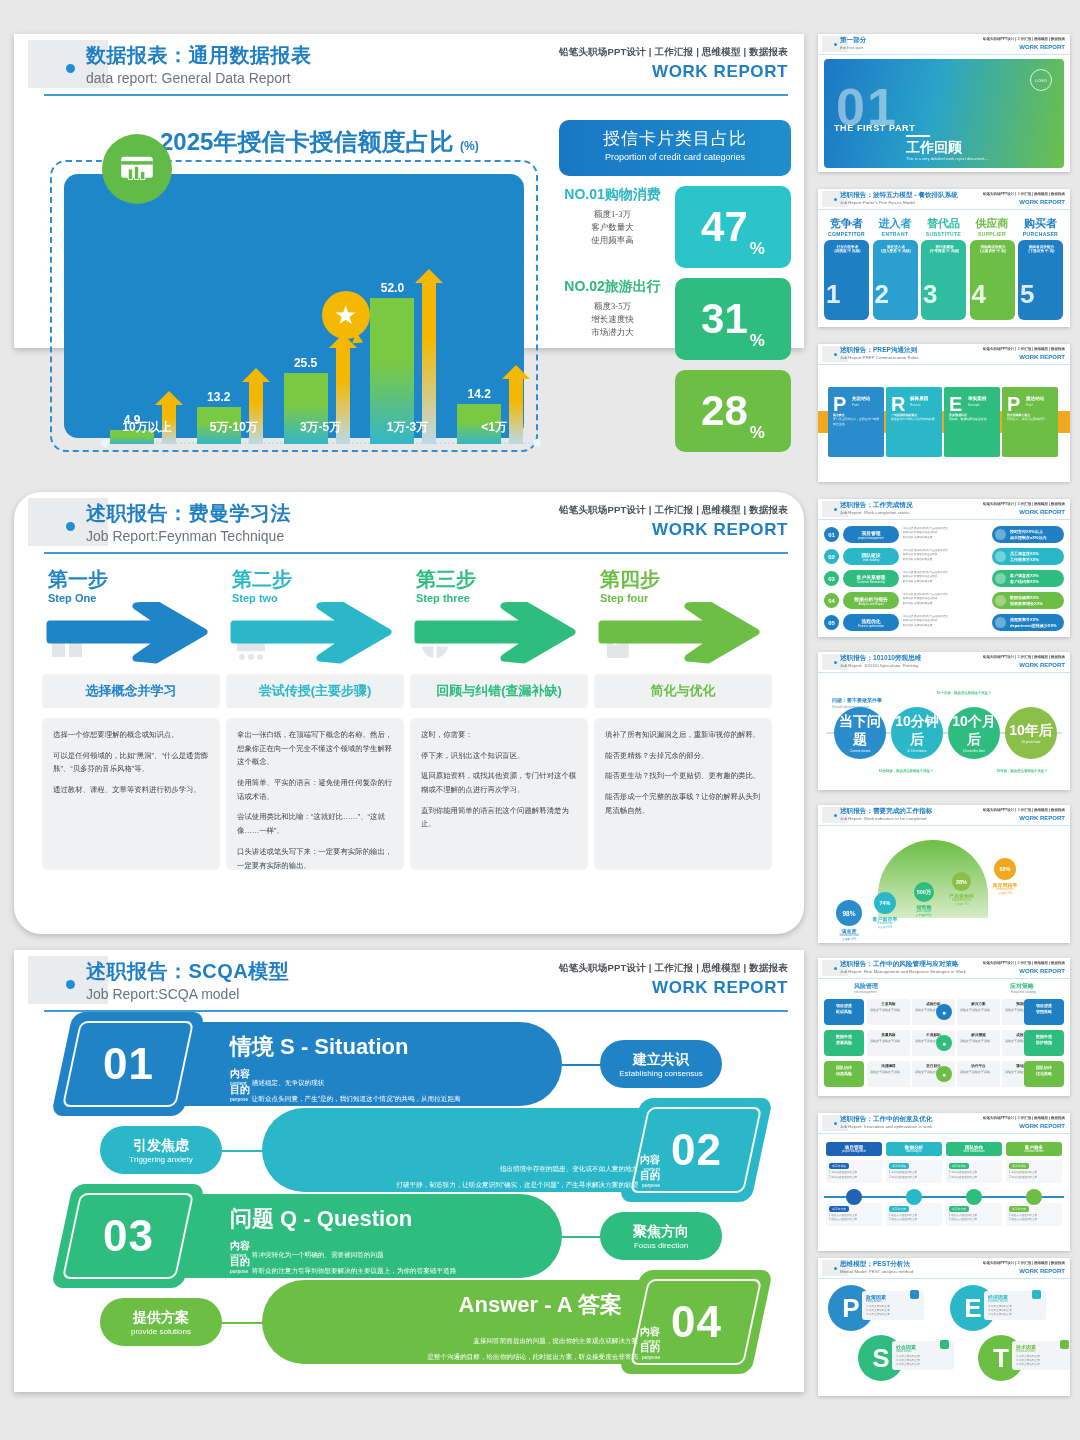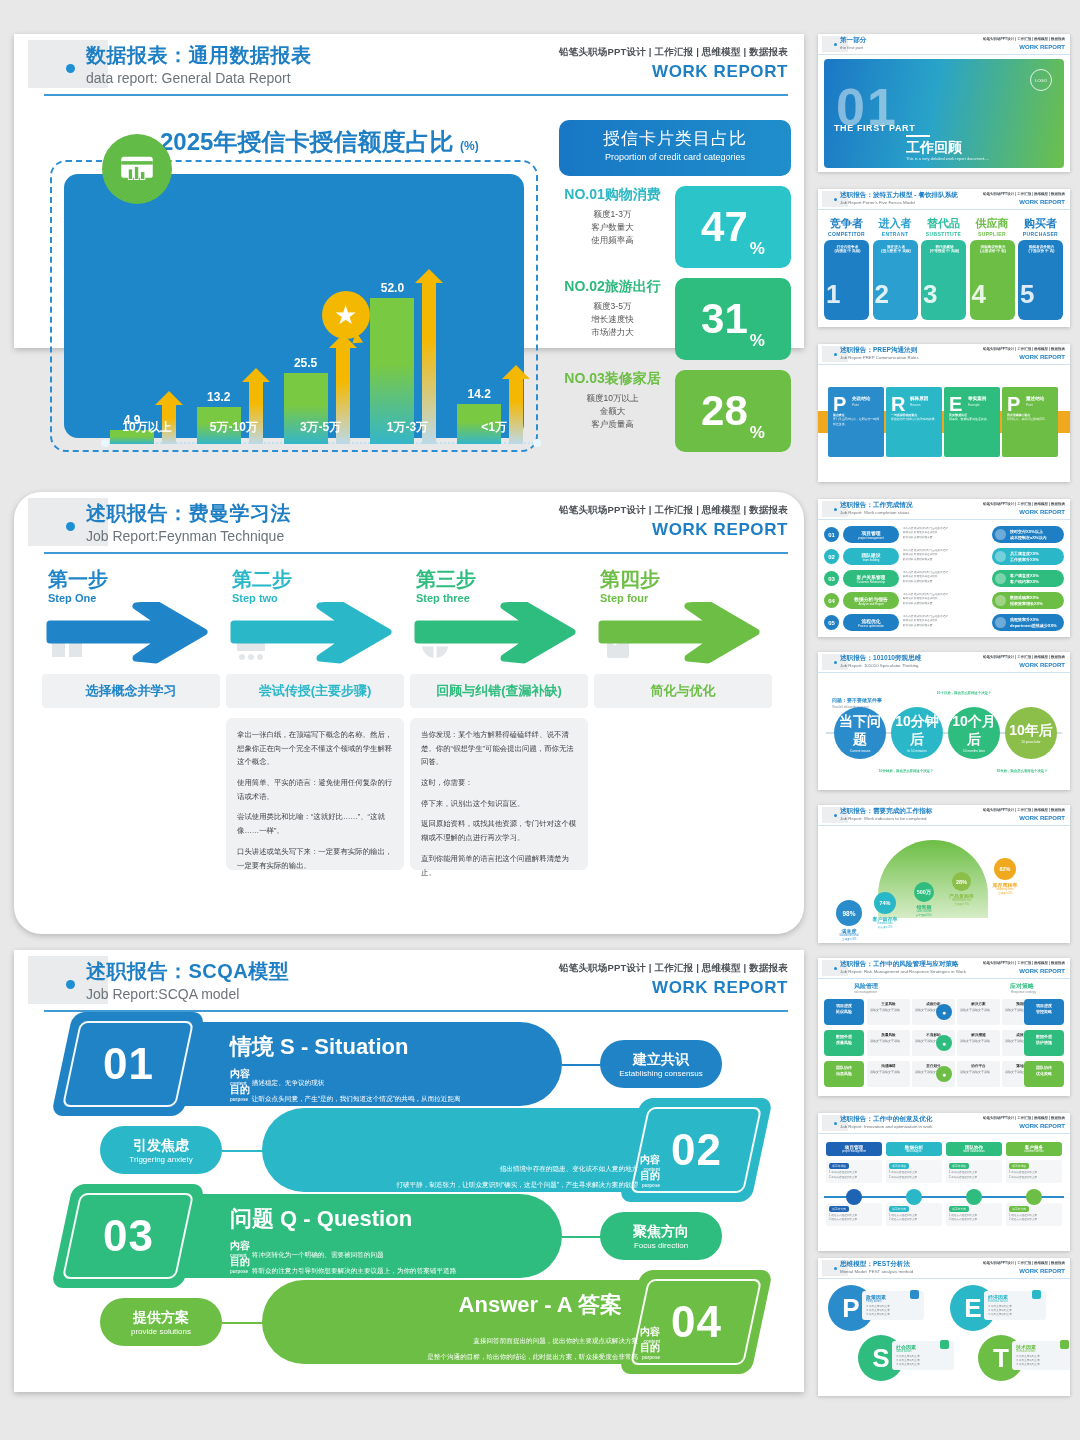--- a/index.html
+++ b/index.html
@@ -66,21 +66,21 @@
           transform:rotate(18deg);}
 
   .right-panel { position:absolute; left:545px; top:86px; width:232px; height:340px; }
   .rp-head { position:absolute; left:0; top:0; width:232px; height:56px; border-radius:10px;
              background:linear-gradient(90deg,#1877c4,#1f8ecb); color:#fff; text-align:center; padding-top:7px;}
   .rp-head .cn { font-size:17px; font-weight:normal; letter-spacing:1px;}
   .rp-head .en { font-size:9px; margin-top:2px; }
   .rp-row { position:absolute; left:0; width:232px; height:82px; }
   .rp-row .left { position:absolute; left:0; top:0; width:113px; text-align:center; padding-right:6px;}
   .rp-row .no { font-size:14px; font-weight:bold; }
-  .rp-row .sub { font-size:8.5px; color:#555; line-height:1.55; margin-top:4px;}
+  .rp-row .sub { font-size:8.5px; color:#555; line-height:1.55; margin-top:4px;font-family:Liberation Serif, serif;}
   .rp-row .pctbox { position:absolute; right:0; top:0; width:116px; height:82px; border-radius:10px;
              display:flex; align-items:center; justify-content:center; color:#fff; }
   .pctbox .num { font-size:42px; font-weight:bold; line-height:1; }
   .pctbox .sym { font-size:17px; font-weight:bold; margin-left:2px; align-self:flex-end; margin-bottom:9px;}
 
   
   .steps { position:absolute; left:28px; top:74px; width:736px; height:102px; }
   .step { position:absolute; top:0; width:184px; height:102px; }
   .step .cn { position:absolute; left:6px; top:0; font-size:20px; font-weight:bold; }
   .step .en { position:absolute; left:6px; top:26px; font-size:11px; font-weight:bold;}
@@ -288,24 +288,20 @@
       <div class="left">
         <div class="no" style="color:#2eb97c">NO.02旅游出行</div>
         <div class="sub">额度3-5万<br>增长速度快<br>市场潜力大</div>
       </div>
       <div class="pctbox" style="background:#2ebd7e">
         <span class="num">31</span>
         <span class="sym">%</span>
       </div>
           </div>
           <div class="rp-row" style="top:250px">
-      <div class="left">
-        <div class="no" style="color:#6cbe45">NO.03装修家居</div>
-        <div class="sub">额度10万以上<br>金额大<br>客户质量高</div>
-      </div>
       <div class="pctbox" style="background:#6cbe45">
         <span class="num">28</span>
         <span class="sym">%</span>
       </div>
           </div>
         </div>
   </div>
 </div>
 
 <div class="slide big s2">
@@ -365,32 +361,42 @@
       </svg>
         </div>
       </div>
   <div class="labels" id="labels">
         <div class="lab" style="left:0px;color:#1f84c8">选择概念并学习</div>
         <div class="lab" style="left:184px;color:#2ab8c9">尝试传授(主要步骤)</div>
         <div class="lab" style="left:368px;color:#2ebd7e">回顾与纠错(查漏补缺)</div>
         <div class="lab" style="left:552px;color:#6cbe45">简化与优化</div>
       </div>
   <div class="bodies" id="bodies">
+        <div class="bodybox" style="left:0px">
+          <p>选择一个你想要理解的概念或知识点。</p>
+          <p>可以是任何领域的，比如“黑洞”、“什么是通货膨胀”、“贝多芬的音乐风格”等。</p>
+          <p>通过教材、课程、文章等资料进行初步学习。</p>
+        </div>
         <div class="bodybox" style="left:184px">
           <p>拿出一张白纸，在顶端写下概念的名称。然后，想象你正在向一个完全不懂这个领域的学生解释这个概念。</p>
           <p>使用简单、平实的语言：避免使用任何复杂的行话或术语。</p>
           <p>尝试使用类比和比喻：“这就好比……”、“这就像……一样”。</p>
           <p>口头讲述或笔头写下来：一定要有实际的输出，一定要有实际的输出。</p>
         </div>
         <div class="bodybox" style="left:368px">
-          <p>当你发现：某个地方解释得磕磕绊绊、说不清楚。你的“假想学生”可能会提出问题，而你无法回答。</p>
           <p>这时，你需要：</p>
           <p>停下来，识别出这个知识盲区。</p>
           <p>返回原始资料，或找其他资源，专门针对这个模糊或不理解的点进行再次学习。</p>
           <p>直到你能用简单的语言把这个问题解释清楚为止。</p>
+        </div>
+        <div class="bodybox" style="left:552px">
+          <p>填补了所有知识漏洞之后，重新审视你的解释。</p>
+          <p>能否更精炼？去掉冗余的部分。</p>
+          <p>能否更生动？找到一个更贴切、更有趣的类比。</p>
+          <p>能否形成一个完整的故事线？让你的解释从头到尾流畅自然。</p>
         </div>
       </div>
 </div>
 
 <div class="slide big s3">
   <div class="hdr">
     <div class="graybox"></div>
     <div class="bullet"></div>
     <div class="t-cn">述职报告：SCQA模型</div>
     <div class="t-en">Job Report:SCQA model</div>

